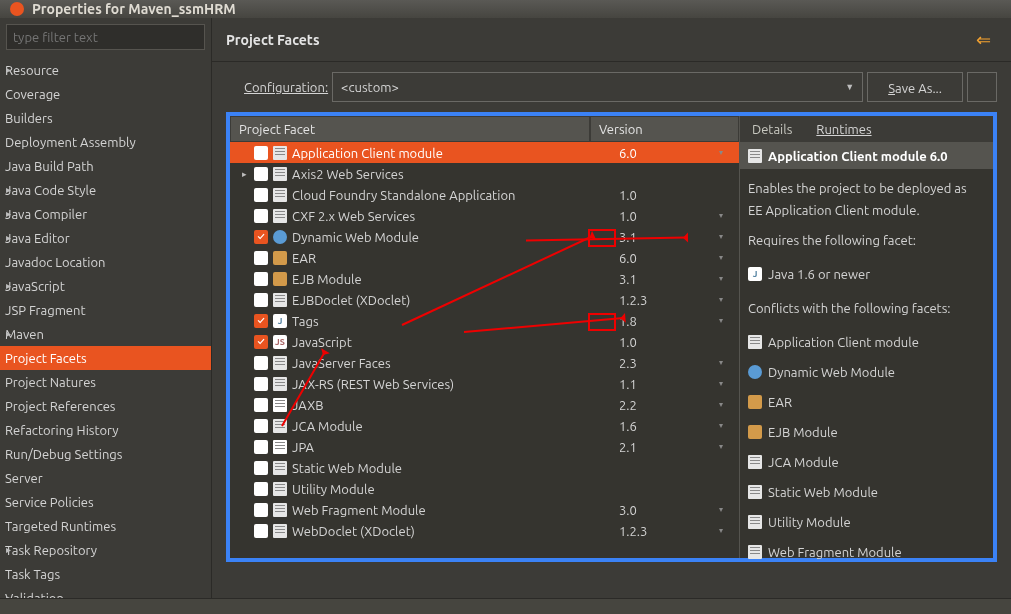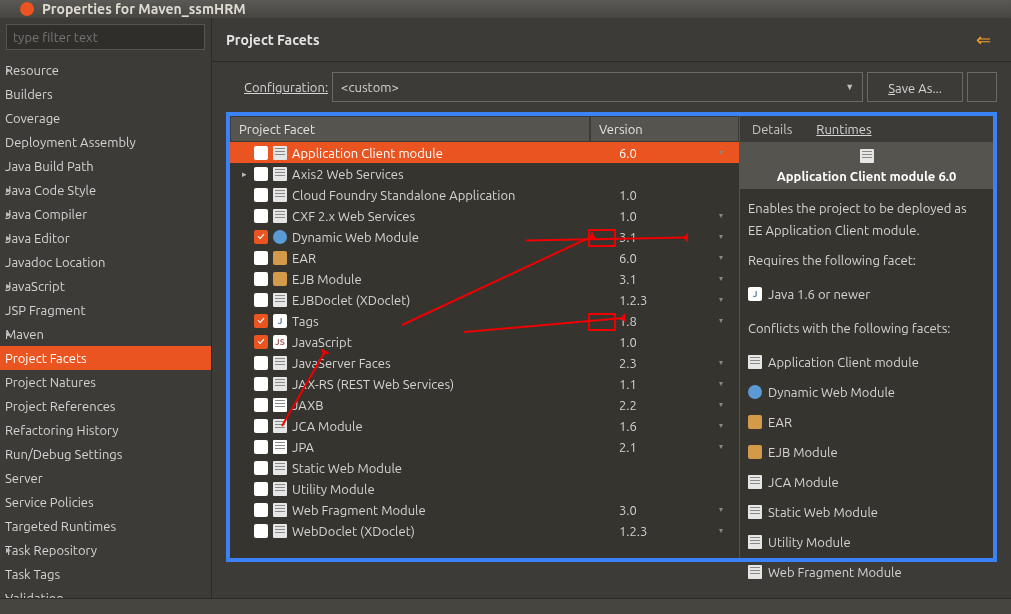--- a/index.html
+++ b/index.html
@@ -1,18 +1,18 @@
 <!DOCTYPE html>
 <html><head>
 <meta charset="utf-8">
 <style>
 * { margin: 0; padding: 0; box-sizing: border-box; font-family: "Ubuntu", "Segoe UI", sans-serif; font-size: 13px; }
 body { width: 1011px; height: 614px; background: #3c3b37; color: #d4d4d4; overflow: hidden; position: relative; }
 
-.titlebar { height: 18px; background: linear-gradient(#5a5955, #464540); display: flex; align-items: center; padding-left: 20px; gap: 8px; }
+.titlebar { height: 18px; background: linear-gradient(#5a5955, #464540); display: flex; align-items: center; padding-left: 10px; gap: 8px; }
 .titlebar .close { width: 14px; height: 14px; border-radius: 50%; background: #e95420; }
 .titlebar .title { color: #dfdbd2; font-weight: bold; font-size: 14px; }
 
 .content { display: flex; height: 580px; }
 
 .sidebar { width: 212px; background: #3c3b37; border-right: 1px solid #2b2a27; padding-top: 6px; }
 .filter { margin: 0 6px 6px 6px; }
 .filter input { width: 100%; height: 26px; background: #2f2e2b; border: 1px solid #56544f; padding: 0 6px; color: #9b9a95; font-size: 13px; }
 .tree { list-style: none; padding: 2px 0; }
 .tree li { padding: 2px 0 2px 5px; color: #d4d4d4; position: relative; cursor: pointer; line-height: 20px; }
@@ -46,21 +46,21 @@
 .facet-row .expand { width: 12px; font-size: 9px; color: #bdbdbd; }
 .facet-row .ico { width: 16px; height: 16px; margin-right: 4px; display: flex; align-items: center; justify-content: center; font-size: 11px; }
 .facet-row .name { flex: 1; }
 .facet-row .ver { width: 100px; }
 .facet-row .dd { width: 20px; font-size: 8px; color: #888; }
 
 .detail-pane { flex: 1; display: flex; flex-direction: column; }
 .tabs { display: flex; background: #3c3b37; border-bottom: 1px solid #55544f; }
 .tabs .tab { padding: 6px 12px; color: #d4d4d4; text-decoration: underline; cursor: pointer; }
 .tabs .tab.active { background: #e8e8e0; color: #333; text-decoration: none; }
-.detail-head { background: #55544f; padding: 6px 8px; display: flex; align-items: center; gap: 6px; color: #fff; font-weight: bold; flex-direction: column; }
+.detail-head { background: #55544f; padding: 6px 8px; display: flex; align-items: center; gap: 6px; color: #fff; font-weight: bold; }
 .detail-body { padding: 8px; color: #d4d4d4; line-height: 22px; }
 .detail-body .section { margin-bottom: 8px; }
 .conflict-item { display: flex; align-items: center; gap: 6px; padding: 4px 0; }
 
 .icon-doc { display: inline-block; width: 14px; height: 14px; background: #e6e6e6; border-radius: 1px; position: relative; }
 .icon-doc::after { content: ""; position: absolute; top: 2px; left: 2px; right: 2px; height: 1px; background: #888; box-shadow: 0 3px 0 #888, 0 6px 0 #888; }
 .icon-globe { display:inline-block; width:14px; height:14px; border-radius:50%; background:#5a9bd5; }
 .icon-java { display:inline-block; width:14px; height:14px; background:#fff; border-radius:2px; color:#5382a1; font-size:9px; font-weight:bold; text-align:center; line-height:14px; }
 .icon-ear { display:inline-block; width:14px; height:14px; background:#d39a4a; border-radius:2px; }
 .icon-ejb { display:inline-block; width:14px; height:14px; background:#d39a4a; border-radius:2px; position:relative; }
@@ -80,22 +80,22 @@
   <div class="title">Properties for Maven_ssmHRM</div>
 </div>
 
 <div class="content">
   <div class="sidebar">
     <div class="filter">
       <input type="text" placeholder="type filter text" style="">
     </div>
     <ul class="tree" id="tree">
         <li class="expandable">Resource</li>
+        <li>Coverage</li>
         <li>Builders</li>
-        <li>Coverage</li>
         <li>Deployment Assembly</li>
         <li>Java Build Path</li>
         <li class="expandable">Java Code Style</li>
         <li class="expandable">Java Compiler</li>
         <li class="expandable">Java Editor</li>
         <li>Javadoc Location</li>
         <li class="expandable">JavaScript</li>
         <li>JSP Fragment</li>
         <li class="expandable">Maven</li>
         <li class="selected">Project Facets</li>

